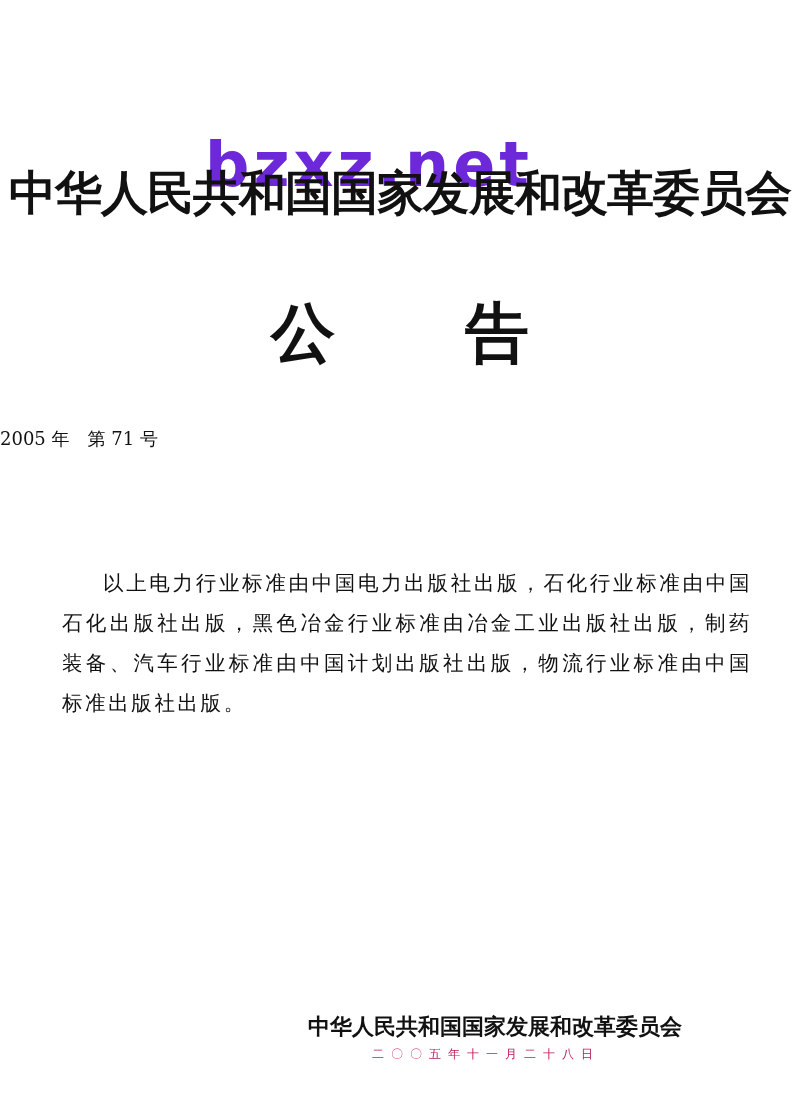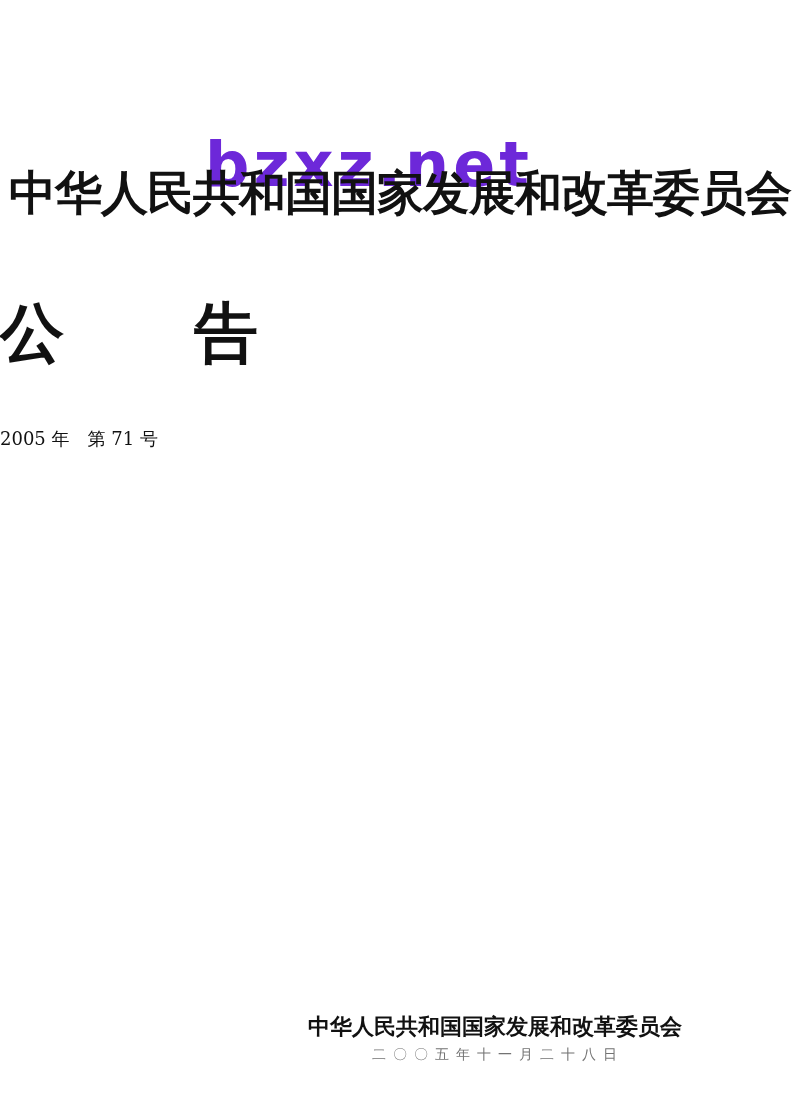--- a/index.html
+++ b/index.html
@@ -1,37 +1,38 @@
 <!DOCTYPE html>
 <html><head>
 <meta charset="utf-8">
 <style>
   html, body { margin: 0; padding: 0; background: #ffffff; }
   body { width: 800px; height: 1108px; position: relative; overflow: hidden; font-family: "DejaVu Serif", "Liberation Serif", serif; color: #111; }
   .watermark { position: absolute; left: 205px; top: 128px; font-family: "DejaVu Sans", "Liberation Sans", sans-serif; font-weight: bold; font-size: 62px; color: #6d28d9; letter-spacing: 4px; z-index: 0; }
   .issuer { position: absolute; left: 0; width: 800px; top: 162px; text-align: center; font-size: 47px; font-weight: bold; letter-spacing: -1px; z-index: 1; }
-  .title { position: absolute; left: 0; width: 800px; top: 290px; font-size: 64px; font-weight: bold; z-index: 1; }
+  .title { position: absolute; left: 0; width: 800px; top: 290px; text-align: center; font-size: 64px; font-weight: bold; z-index: 1; }
   .title span { display: inline-block; }
   .title .gap { width: 130px; }
   .docno { position: absolute; left: 0; width: 800px; top: 427px; text-align: left; font-size: 18px; z-index: 1; }
   .body { position: absolute; left: 62px; width: 690px; top: 563px; font-size: 20.5px; line-height: 40px; letter-spacing: 2.6px; z-index: 1; text-align: justify; }
   .body p { margin: 0; text-indent: 2em; }
   .signature { position: absolute; left: 308px; top: 1012px; font-size: 22px; font-weight: bold; z-index: 1; }
-  .date { position: absolute; left: 372px; top: 1046px; font-size: 14px; letter-spacing: 7px; color: #737373; z-index: 1; }
+  .date { position: absolute; left: 372px; top: 1046px; font-size: 12px; letter-spacing: 7px; color: #be185d; z-index: 1; }
 </style>
 </head>
 <body>
 
 <div class="watermark">bzxz.net</div>
 
 <div class="issuer">中华人民共和国国家发展和改革委员会</div>
 
 <div class="title">
   <span>公</span><span class="gap"></span><span>告</span>
 </div>
 
 <div class="docno">2005 年　第 71 号</div>
 
 <div class="body">
+  <p>以上电力行业标准由中国电力出版社出版，石化行业标准由中国石化出版社出版，黑色冶金行业标准由冶金工业出版社出版，制药装备、汽车行业标准由中国计划出版社出版，物流行业标准由中国标准出版社出版。</p>
 </div>
 
 <div class="signature">中华人民共和国国家发展和改革委员会</div>
 <div class="date">二〇〇五年十一月二十八日</div>
 
 </body></html>

